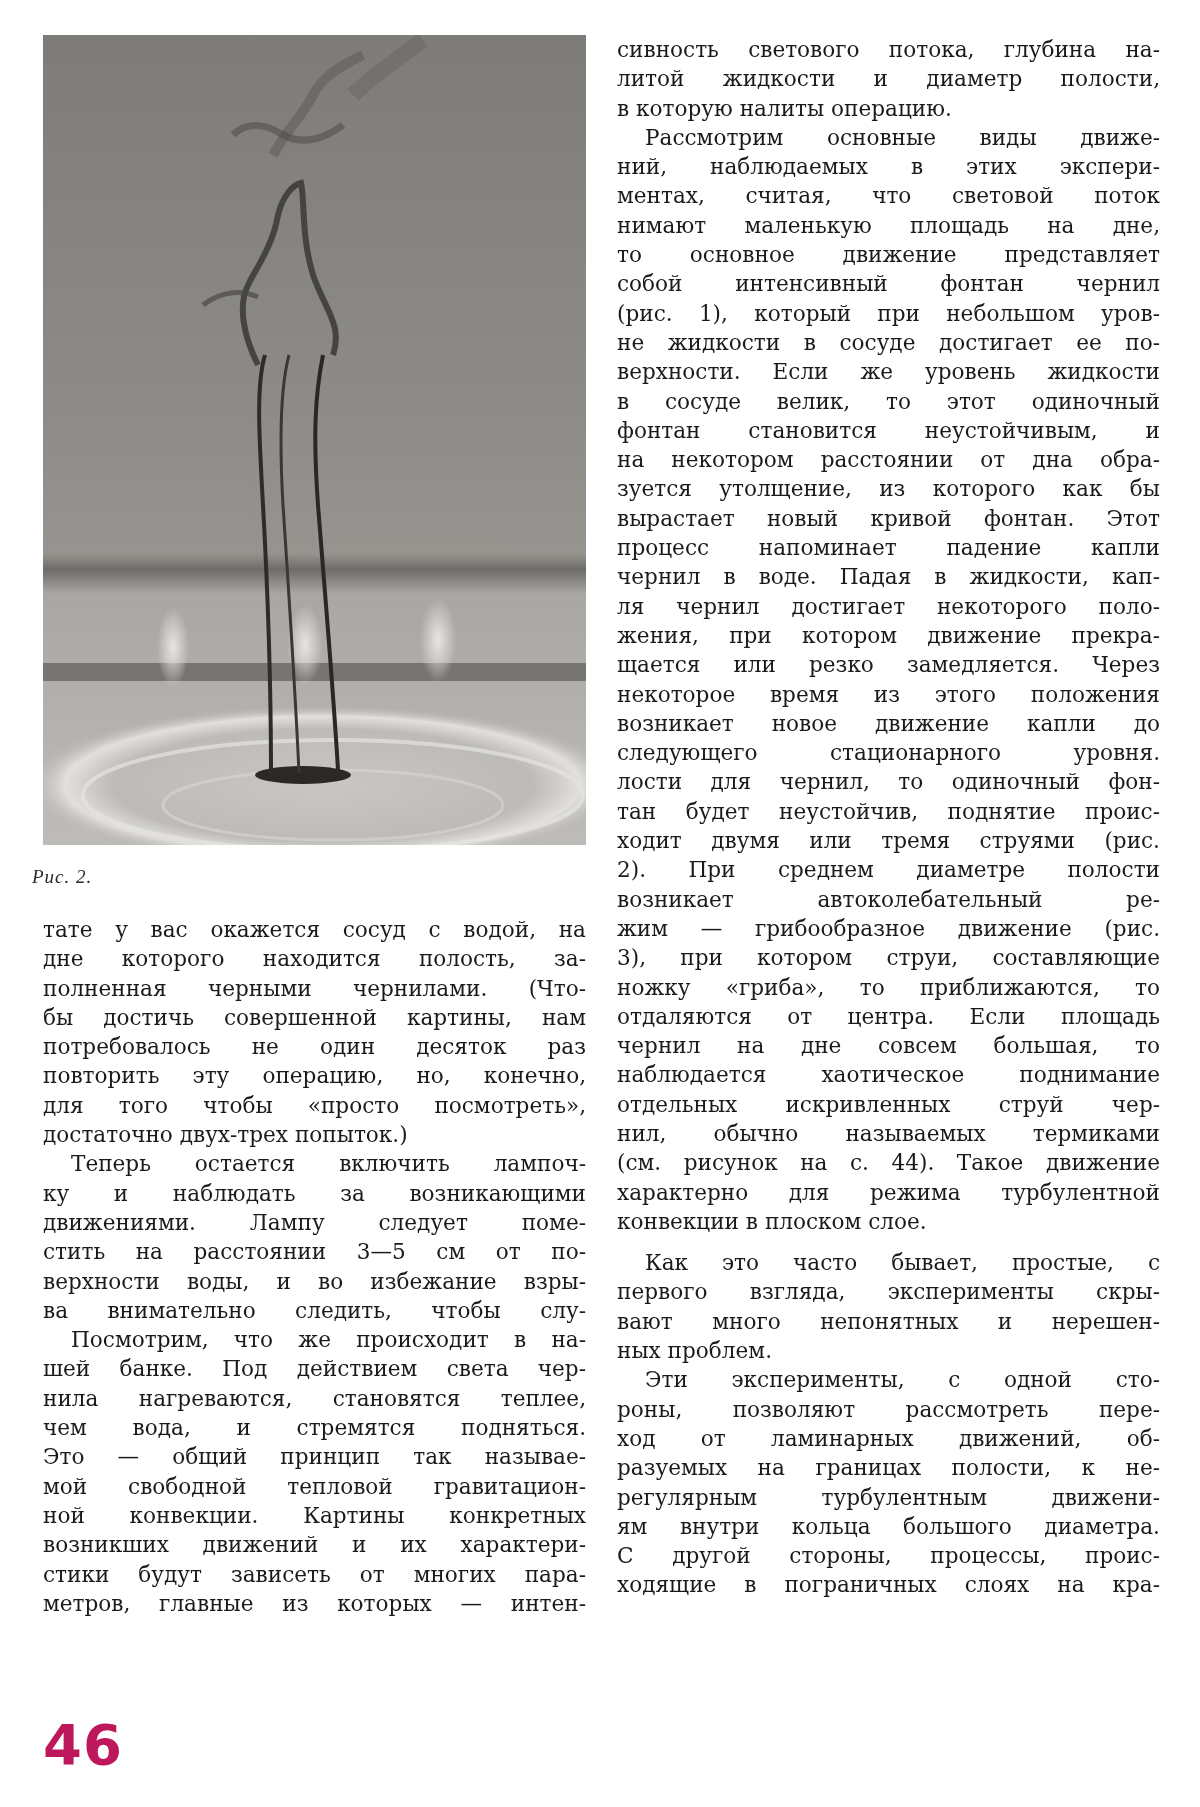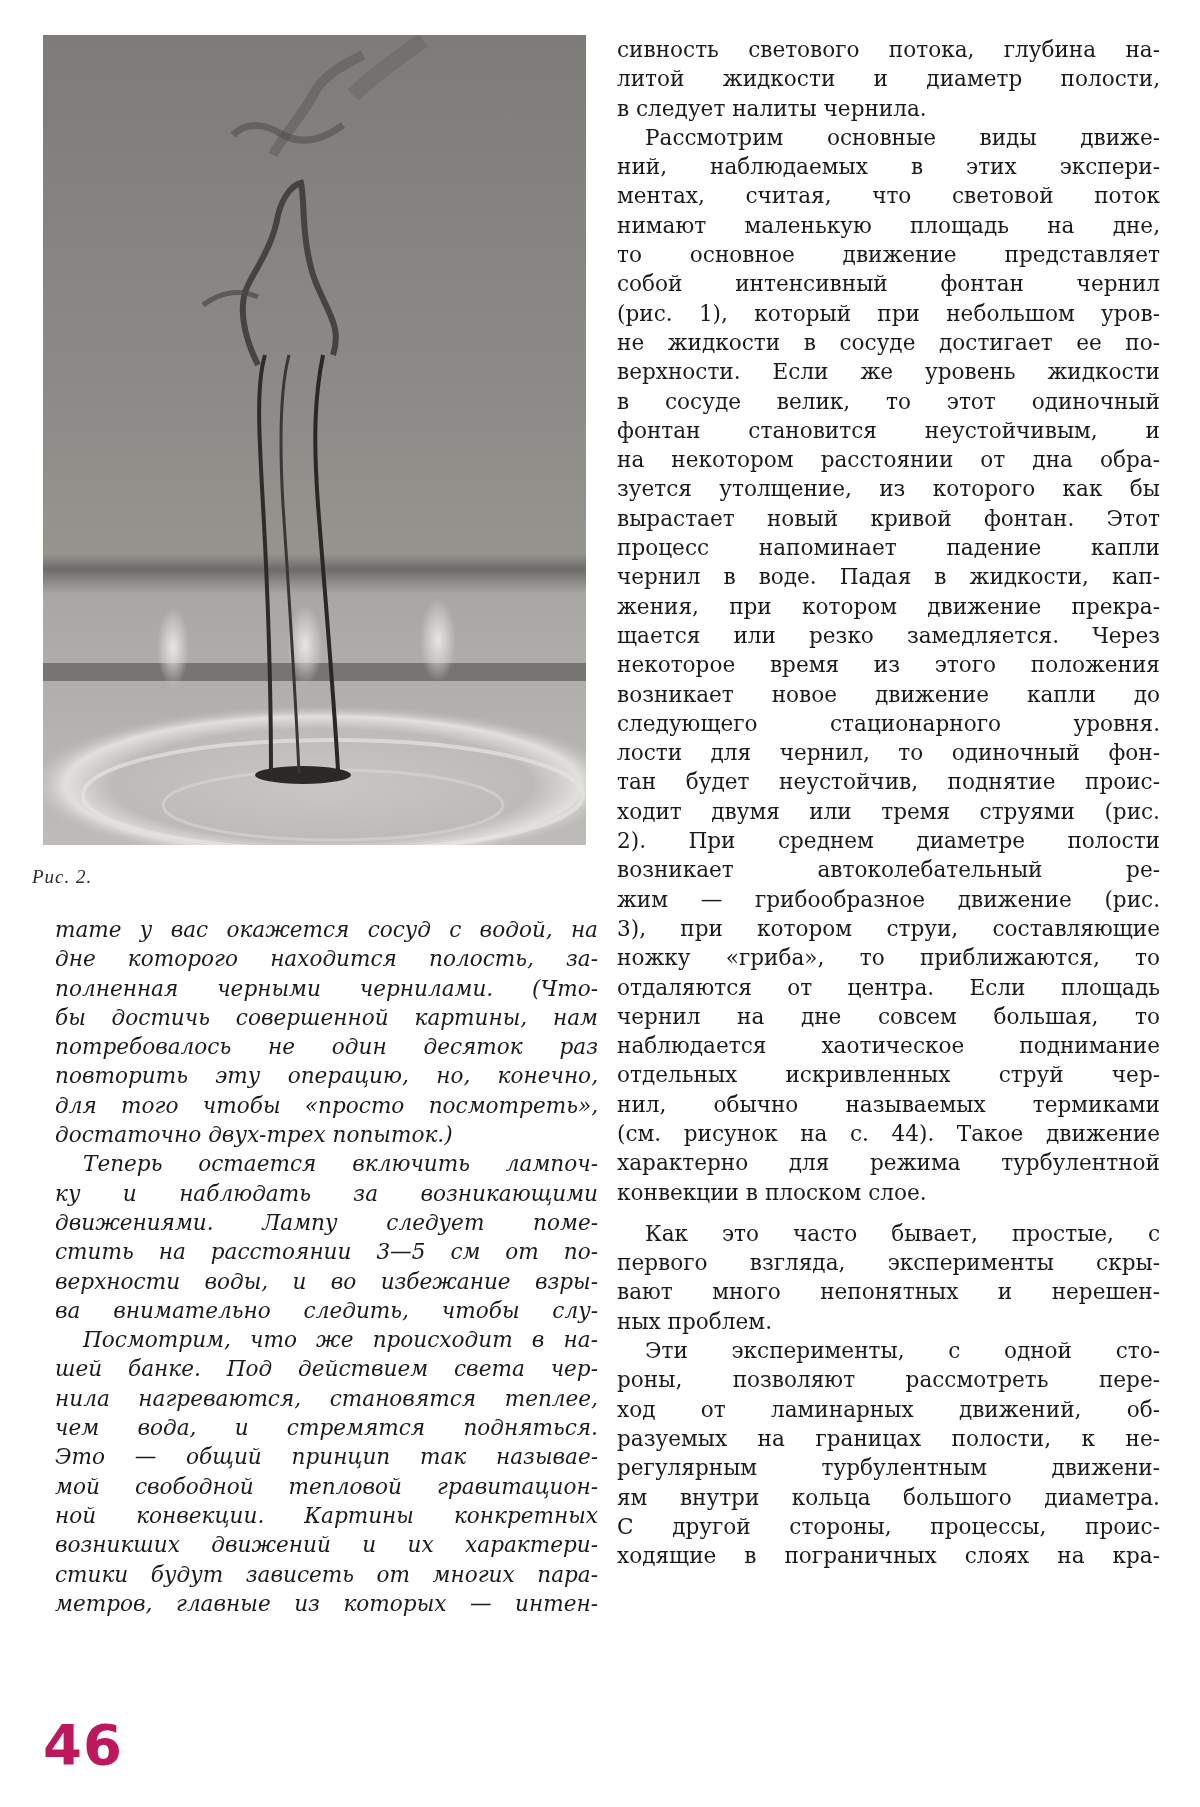--- a/index.html
+++ b/index.html
@@ -20,21 +20,21 @@
     }
     .col {
       position: absolute;
       font-family: "DejaVu Serif", serif; font-size: 21.6px; line-height: 29.3px;
       color: #1a1a1a;
     }
     .col .ln { display: block; height: 29.3px; white-space: nowrap; text-align: justify; text-align-last: justify; }
     .col .ln.last { text-align-last: left; }
     .col .ln.ind { padding-left: 28px; }
     .col .gap { display: block; height: 12px; }
-    .col-left { left: 55px; top: 915px; width: 543px; font-style: italic; }
+    .col-left { left: 43px; top: 915px; width: 543px; }
     .col-right { left: 617px; top: 35px; width: 543px; }
     .page-number {
       position: absolute; left: 43px; top: 1712px;
       font-family: "DejaVu Sans", sans-serif; font-weight: bold; font-size: 56px; letter-spacing: 1px;
       color: #be185d;
     }
   </style>
 </head>
 <body>
 
@@ -113,37 +113,38 @@
     <span class="ln">мой свободной тепловой гравитацион-</span>
     <span class="ln">ной конвекции. Картины конкретных</span>
     <span class="ln">возникших движений и их характери-</span>
     <span class="ln">стики будут зависеть от многих пара-</span>
     <span class="ln">метров, главные из которых — интен-</span>
   </div>
 
   <div class="col col-right">
     <span class="ln">сивность светового потока, глубина на-</span>
     <span class="ln">литой жидкости и диаметр полости,</span>
-    <span class="ln last">в следует налиты чернила.</span>
+    <span class="ln last">в которую налиты операцию.</span>
     <span class="ln ind">Рассмотрим основные виды движе-</span>
     <span class="ln">ний, наблюдаемых в этих экспери-</span>
     <span class="ln">ментах, считая, что световой поток</span>
     <span class="ln">нимают маленькую площадь на дне,</span>
     <span class="ln">то основное движение представляет</span>
     <span class="ln">собой интенсивный фонтан чернил</span>
     <span class="ln">(рис. 1), который при небольшом уров-</span>
     <span class="ln">не жидкости в сосуде достигает ее по-</span>
     <span class="ln">верхности. Если же уровень жидкости</span>
     <span class="ln">в сосуде велик, то этот одиночный</span>
     <span class="ln">фонтан становится неустойчивым, и</span>
     <span class="ln">на некотором расстоянии от дна обра-</span>
     <span class="ln">зуется утолщение, из которого как бы</span>
     <span class="ln">вырастает новый кривой фонтан. Этот</span>
     <span class="ln">процесс напоминает падение капли</span>
     <span class="ln">чернил в воде. Падая в жидкости, кап-</span>
+    <span class="ln">ля чернил достигает некоторого поло-</span>
     <span class="ln">жения, при котором движение прекра-</span>
     <span class="ln">щается или резко замедляется. Через</span>
     <span class="ln">некоторое время из этого положения</span>
     <span class="ln">возникает новое движение капли до</span>
     <span class="ln">следующего стационарного уровня.</span>
     <span class="ln">лости для чернил, то одиночный фон-</span>
     <span class="ln">тан будет неустойчив, поднятие проис-</span>
     <span class="ln">ходит двумя или тремя струями (рис.</span>
     <span class="ln">2). При среднем диаметре полости</span>
     <span class="ln">возникает автоколебательный ре-</span>

